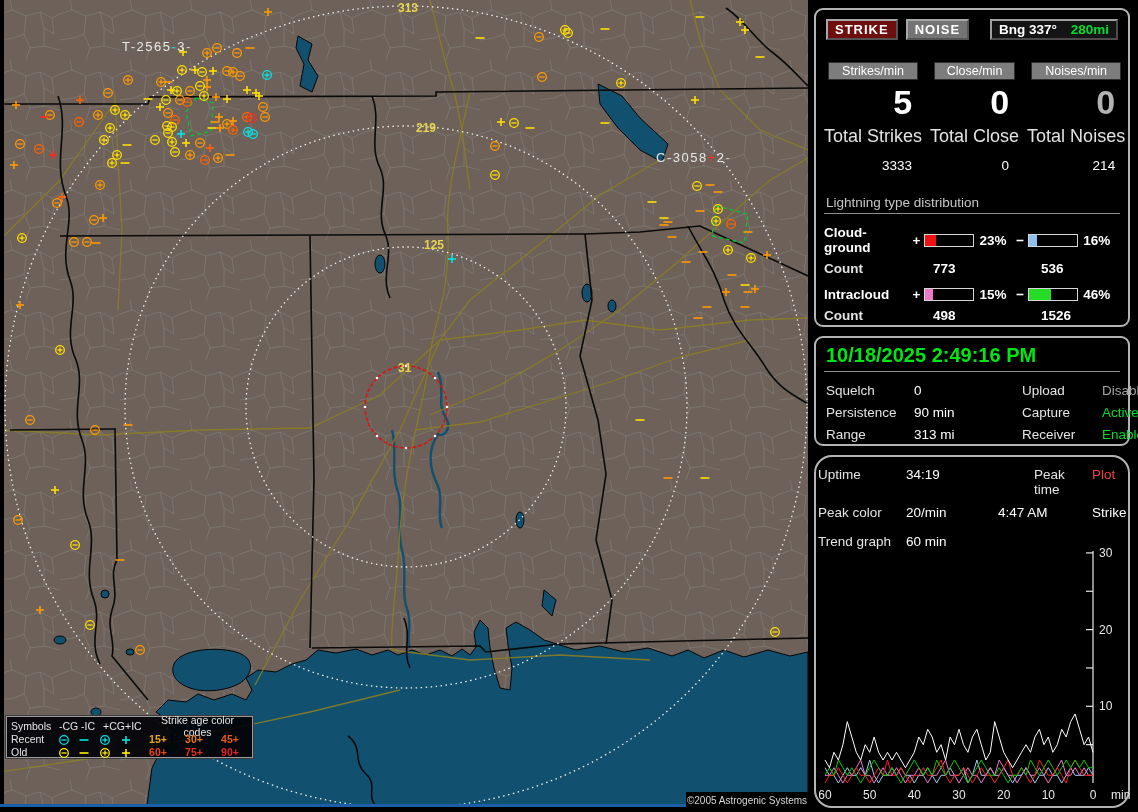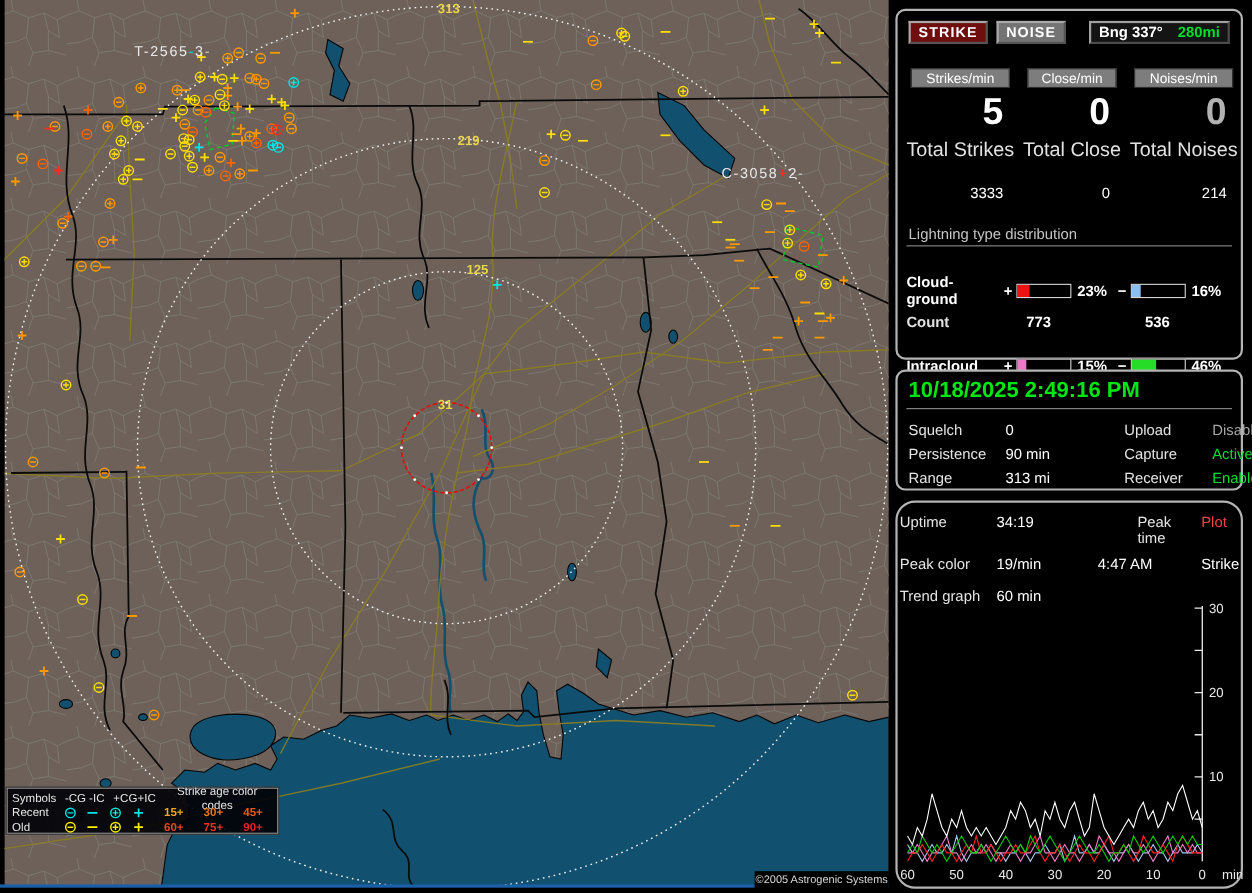--- a/index.html
+++ b/index.html
@@ -36,24 +36,24 @@
   .btn.noise{background:#747474;margin-left:8px;}
   .bearing{margin-left:auto;background:#141414;border:2px outset #a0a0a0;padding:0 7px;line-height:17px;
            font-weight:bold;font-size:13.5px;white-space:nowrap;}
   .bearing .dist{color:#00dd30;margin-left:10px;}
   
   .meters{display:grid;grid-template-columns:1fr 1fr 1fr;column-gap:8px;margin-top:22px;}
   .chip{background:#7d7d7d;border:1px solid #2e2e2e;color:#fff;font-size:12.5px;text-align:center;
         padding:1px 0;margin:0 4px;}
   .bigval{font-size:34px;font-weight:bold;text-align:right;padding-right:10px;margin-top:4px;line-height:36px;}
   .tlabel{font-size:18px;color:#e2e2e2;text-align:center;margin-top:6px;white-space:nowrap;}
-  .tval{font-size:13.5px;color:#fff;text-align:right;padding-right:10px;margin-top:21px;}
+  .tval{font-size:13.5px;color:#fff;text-align:right;padding-right:10px;margin-top:11px;}
   
   .dist-title{color:#c6c6c6;font-size:13.5px;margin-top:22px;padding:0 2px 3px 2px;border-bottom:1px solid #8e8e8e;}
-  .dist-row{display:flex;align-items:center;font-weight:bold;font-size:13.5px;margin-top:25px;}
+  .dist-row{display:flex;align-items:center;font-weight:bold;font-size:13.5px;margin-top:11px;}
   .d-label{width:96px;}
   .d-sign{width:13px;text-align:left;}
   .d-bar{width:52px;height:11px;border:1px solid #d6d6d6;background:#000;margin-right:5px;}
   .d-bar div{height:100%;}
   .d-pct{width:40px;}
   .count-row{display:flex;font-weight:bold;font-size:13.5px;margin-top:6px;}
   .c-label{width:109px;color:#e2e2e2;}
   .c-v1{width:108px;}
   
   .datetime{color:#00e614;font-size:20px;font-weight:bold;padding:2px 2px 4px 2px;
@@ -621,21 +621,21 @@
     </div>
   </div>
 
   <div class="box" id="box3">
     <div class="info-grid">
       <span class="lab">Uptime</span>
       <span class="val">34:19</span>
       <span style="color: rgb(228, 228, 228); margin-left: 36px;">Peak time</span>
       <span style="color: #ef4444;">Plot</span>
       <span class="lab">Peak color</span>
-      <span class="val">19/min</span>
+      <span class="val">20/min</span>
       <span style="color: rgb(255, 255, 255);">4:47 AM</span>
       <span style="color: rgb(255, 255, 255);">Strike</span>
     </div>
     <div class="trend-row">
       <span class="lab">Trend graph</span>
       <span class="val">60 min</span>
     </div>
     <svg id="trend" width="318" height="262" viewBox="0 0 318 262">
         <line x1="274" y1="8" x2="274" y2="240" stroke="#e8e8e8" stroke-width="1.2"></line>
         <line x1="267" y1="201.65" x2="274" y2="201.65" stroke="#e8e8e8" stroke-width="1.2"></line>

